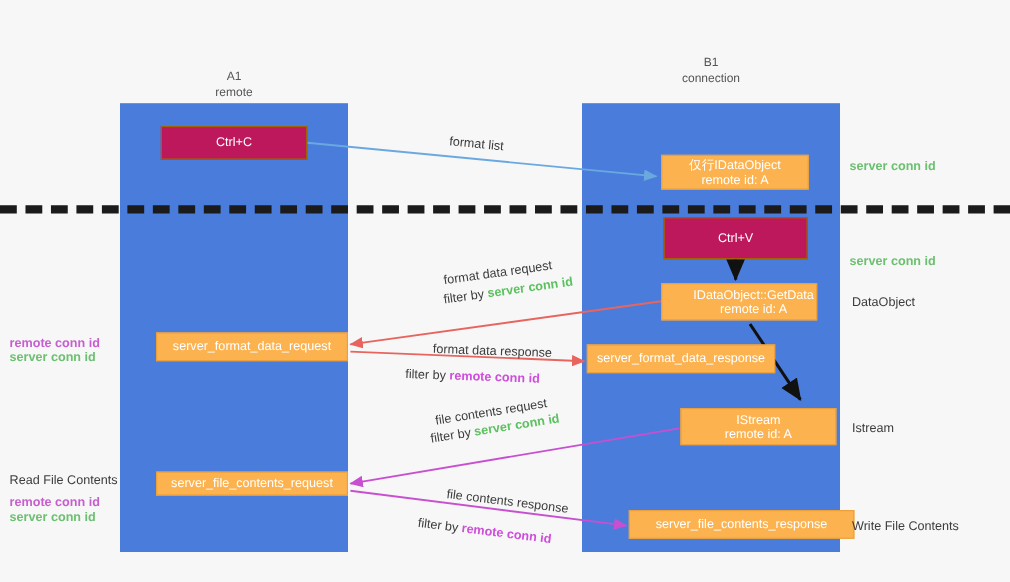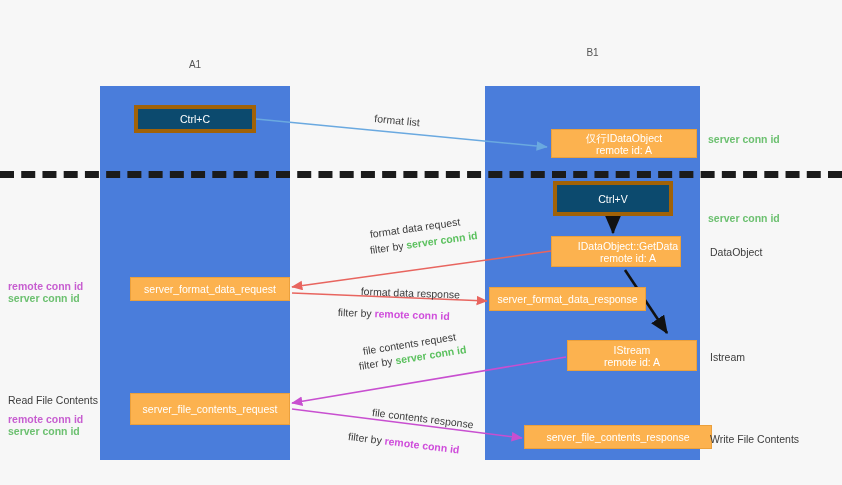--- a/index.html
+++ b/index.html
@@ -29,21 +29,21 @@
   }
 
   
   .box{
     box-sizing:border-box;
     display:flex;flex-direction:column;
     align-items:center;justify-content:center;
     color:#ffffff;font-size:10.5px;line-height:12px;
     text-align:center;
   }
-  .box.green{background:#0c4a6e;border:4px solid #a16207;}
+  .box.green{background:#be185d;border:1px solid #a16207;}
   .box.orange{background:#fcb24f;border:1px solid #eba03c;}
 
   
   .divider{
     left:0;top:171px;width:842px;height:0;
     border-top:7px dashed #1b1b1b;
   }
 
   
   .side{font-size:10.5px;line-height:14px;}
@@ -62,23 +62,25 @@
   svg.overlay{position:absolute;left:0;top:0;width:842px;height:485px;pointer-events:none;}
 </style>
 </head>
 <body>
 
 <div class="stage">
 
 
   <div class="abs lane-head" style="left:100px;top:58px;width:190px;">
     <div>A1</div>
+    <div>remote</div>
   </div>
   <div class="abs lane-head" style="left:485px;top:46px;width:215px;">
     <div>B1</div>
+    <div>connection</div>
   </div>
 
   <div class="abs lane" style="left:100px;top:86px;width:190px;height:374px;"></div>
   <div class="abs lane" style="left:485px;top:86px;width:215px;height:374px;"></div>
 
   <svg class="overlay">
     <defs>
       <marker id="ah-blue" markerWidth="8" markerHeight="8" refX="6.5" refY="3" orient="auto">
         <path d="M0,0 L7,3 L0,6 z" fill="#6aa9e0"></path>
       </marker>
@@ -107,21 +109,21 @@
 
     <line x1="292" y1="409" x2="522" y2="438" stroke="#c84fd0" stroke-width="1.6" marker-end="url(#ah-magenta)"></line>
   </svg>
 
   <div class="abs divider"></div>
 
   <div class="abs box green" style="left:134px;top:105px;width:122px;height:28px;">
     <span>Ctrl+C</span>
   </div>
 
-  <div class="abs box orange" style="left:551px;top:129px;width:146px;height:29px;">
+  <div class="abs box orange" style="left:551px;top:129px;width:123px;height:29px;">
     <span>仅行IDataObject</span>
     <span>remote id: A</span>
   </div>
 
   <div class="abs box green" style="left:553px;top:181px;width:120px;height:35px;">
     <span>Ctrl+V</span>
   </div>
 
   <div class="abs box orange" style="left:551px;top:236px;width:130px;height:31px;padding-left:24px;">
     <span>IDataObject::GetData</span>
@@ -134,21 +136,21 @@
 
   <div class="abs box orange" style="left:130px;top:277px;width:160px;height:24px;">
     <span>server_format_data_request</span>
   </div>
 
   <div class="abs box orange" style="left:567px;top:340px;width:130px;height:31px;">
     <span>IStream</span>
     <span>remote id: A</span>
   </div>
 
-  <div class="abs box orange" style="left:130px;top:393px;width:160px;height:32px;">
+  <div class="abs box orange" style="left:130px;top:393px;width:160px;height:20px;">
     <span>server_file_contents_request</span>
   </div>
 
   <div class="abs box orange" style="left:524px;top:425px;width:188px;height:24px;">
     <span>server_file_contents_response</span>
   </div>
 
   <div class="abs side c-green" style="left:708px;top:132px;">server conn id</div>
 
   <div class="abs side c-green" style="left:708px;top:211px;">server conn id</div>

